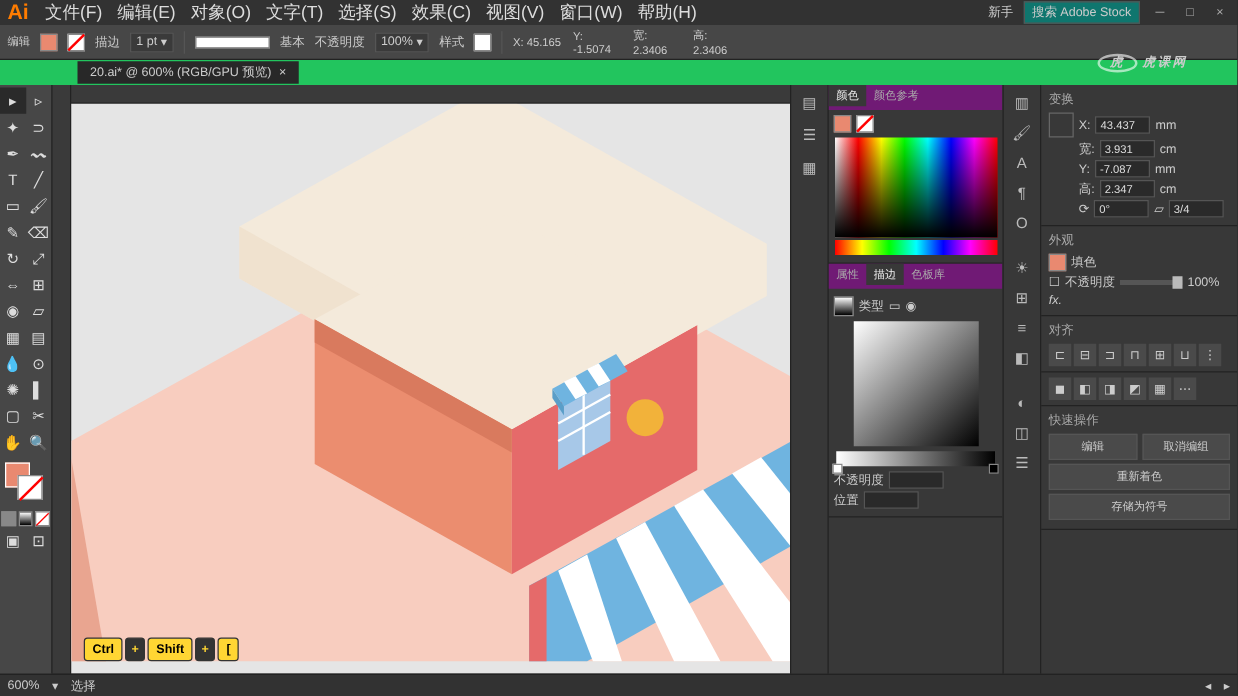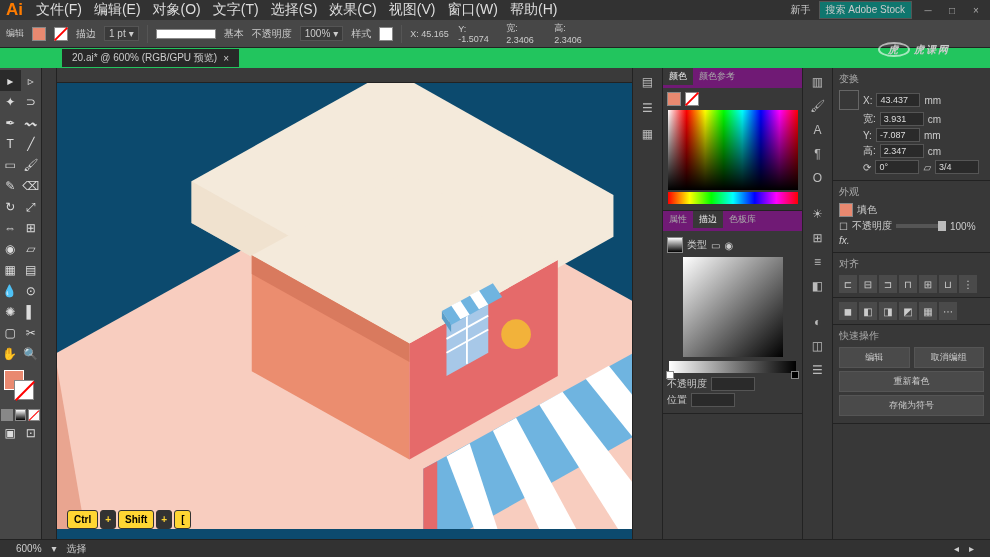--- a/index.html
+++ b/index.html
@@ -23,21 +23,21 @@
 .tool{width:21px;height:21px;display:flex;align-items:center;justify-content:center;color:#ddd;font-size:12px}
 .tool.sel{background:#2a2a2a}
 .color-ctrl{margin:6px 4px;position:relative;height:32px}
 .fg{position:absolute;width:20px;height:20px;background:#e98970;border:1px solid #fff;left:0;top:0}
 .bg{position:absolute;width:20px;height:20px;background:#fff;border:1px solid #888;left:10px;top:10px}
 .bg::after{content:"";position:absolute;width:26px;height:2px;background:red;transform:rotate(-45deg);top:9px;left:-3px}
 .mini{width:12px;height:12px;border:1px solid #888;margin:1px}
 .canvas-wrap{flex:1;background:#262626;position:relative;overflow:hidden}
 .ruler-h{position:absolute;top:0;left:15px;right:0;height:15px;background:#3a3a3a;border-bottom:1px solid #222}
 .ruler-v{position:absolute;top:0;left:0;bottom:0;width:15px;background:#3a3a3a;border-right:1px solid #222}
-.canvas{position:absolute;top:15px;left:15px;right:0;bottom:0;background:#0c4a6e;overflow:hidden}
+.canvas{position:absolute;top:15px;left:15px;right:0;bottom:0;background:#e5e5e5;overflow:hidden}
 .artwork{position:absolute;top:0;left:0;width:100%;height:100%}
 .shortcut{position:absolute;bottom:10px;left:10px;display:flex;gap:2px}
 .key{background:#ffd633;color:#000;padding:3px 6px;border-radius:3px;font-size:10px;font-weight:bold;border:1px solid #333}
 .key.plus{background:#333;color:#ffd633;padding:3px 4px}
 .panel-dock{width:30px;background:#383838;display:flex;flex-direction:column;align-items:center;padding-top:4px;gap:6px;border-left:1px solid #222}
 .dock-icon{width:20px;height:20px;display:flex;align-items:center;justify-content:center;color:#bbb;font-size:12px}
 .panel-stack{width:140px;background:#383838;display:flex;flex-direction:column;border-left:1px solid #222}
 .panel{border-bottom:1px solid #222}
 .panel-tabs{display:flex;background:#701a75;height:20px;align-items:flex-start}
 .ptab{padding:2px 6px;font-size:9px;color:#aaa}
@@ -48,21 +48,21 @@
 .grad-preview{width:100px;height:100px;background:linear-gradient(135deg,#fff,#000);margin:4px auto}
 .right-stack{width:158px;background:#383838;border-left:1px solid #222;display:flex;flex-direction:column}
 .rpanel{border-bottom:1px solid #222;padding:4px 6px}
 .rpanel-title{font-size:10px;color:#aaa;margin-bottom:4px}
 .prop-row{display:flex;align-items:center;gap:4px;margin:2px 0;font-size:9px}
 .prop-input{background:#2a2a2a;border:1px solid #555;padding:1px 3px;width:44px;font-size:9px;color:#ddd}
 .align-btns{display:flex;gap:2px;flex-wrap:wrap}
 .abtn{width:18px;height:18px;background:#4a4a4a;display:flex;align-items:center;justify-content:center;font-size:10px}
 .wide-btn{flex:1;background:#4a4a4a;padding:3px;text-align:center;font-size:9px;border:1px solid #555}
 .btn-row{display:flex;gap:4px;margin:3px 0}
-.statusbar{position:absolute;bottom:0;left:0;right:0;height:18px;background:#323232;display:flex;align-items:center;padding:0 16px;font-size:9px;gap:10px;border-top:1px solid #222}
+.statusbar{position:absolute;bottom:0;left:0;right:0;height:18px;background:#323232;display:flex;align-items:center;padding:0 6px;font-size:9px;gap:10px;border-top:1px solid #222}
 .watermark{position:absolute;top:20px;right:40px;font-size:36px;color:rgba(255,255,255,0.65);font-weight:bold;letter-spacing:2px;pointer-events:none;z-index:99;font-style:italic}
 .toolbar-dock{width:30px;background:#383838;display:flex;flex-direction:column;align-items:center;padding-top:4px;gap:4px;border-left:1px solid #222}
 .slider-track{width:50px;height:4px;background:#555;position:relative}
 .slider-thumb{position:absolute;right:0;top:-3px;width:8px;height:10px;background:#bbb}
 </style>
 </head>
 <body>
 
 <div class="menubar">
   <span class="ai-logo">Ai</span>

